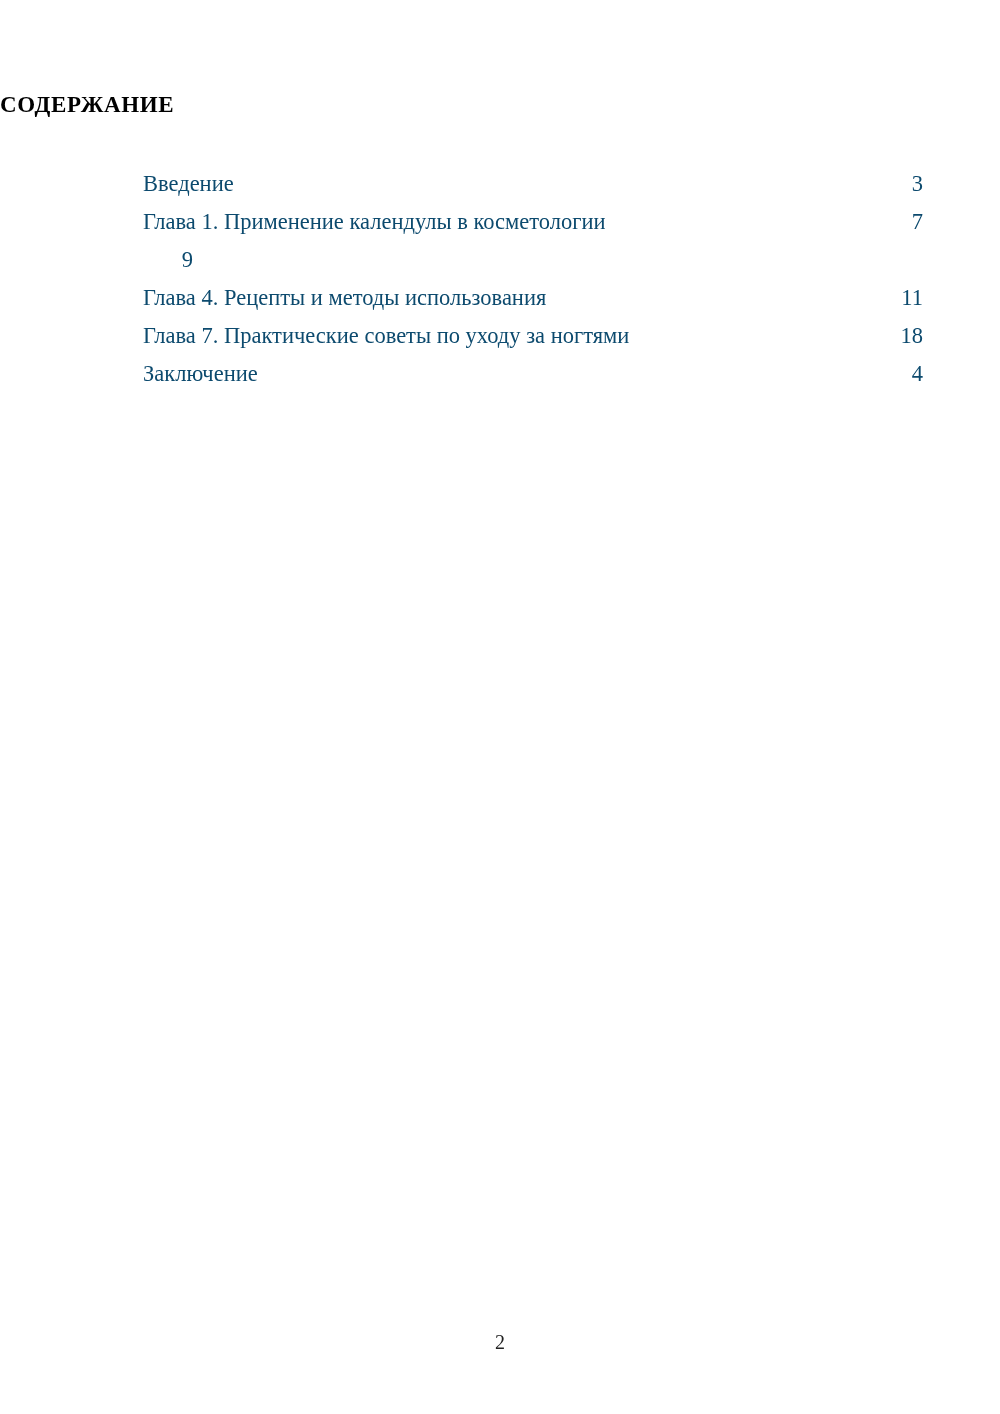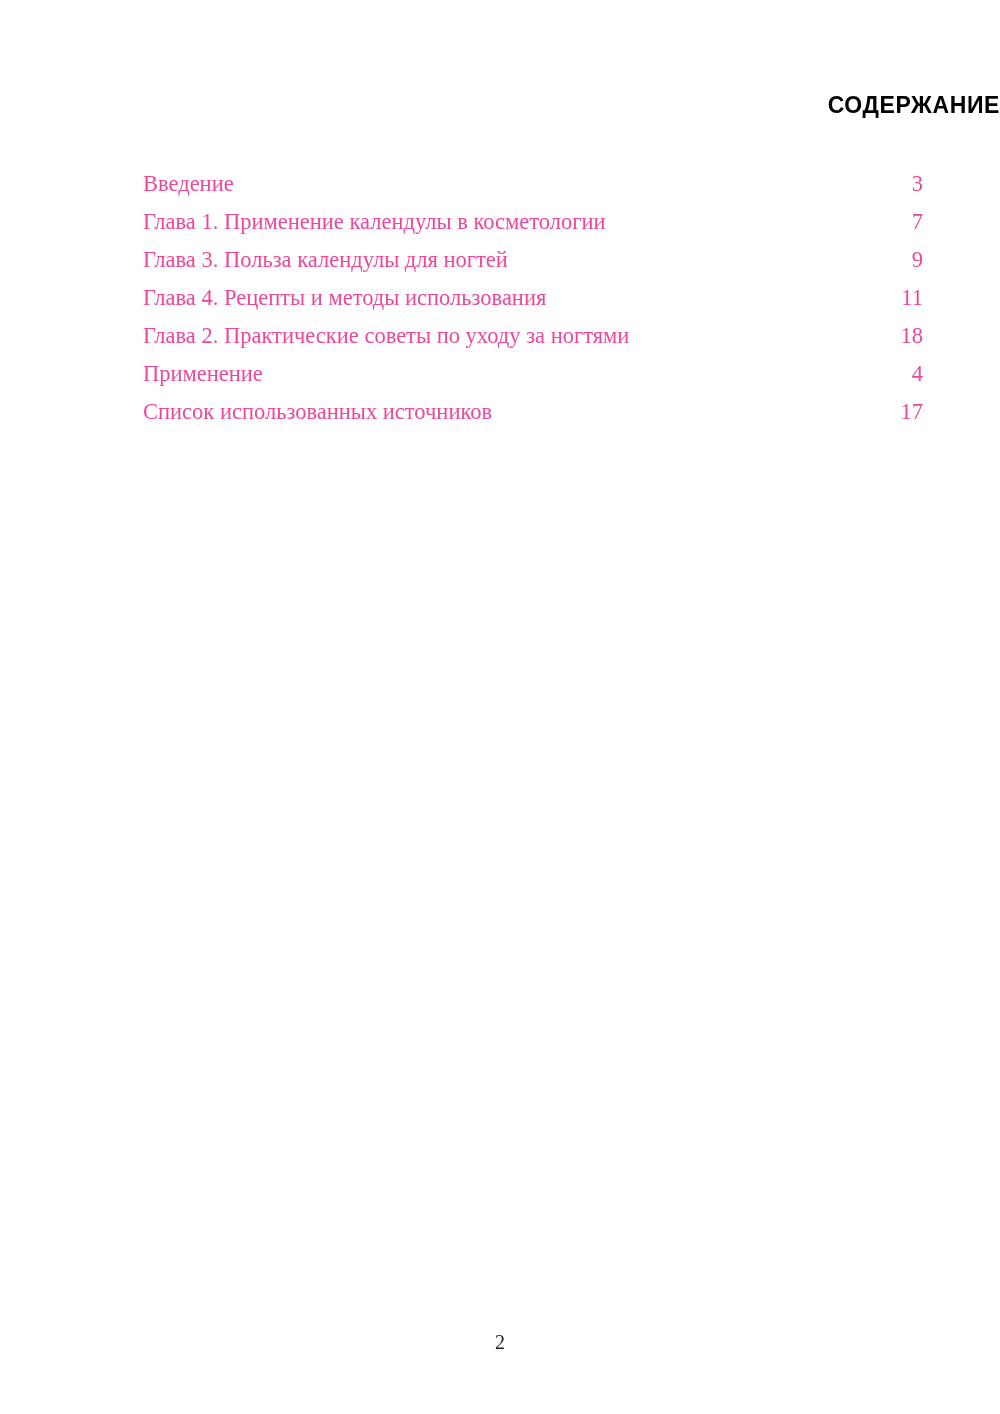--- a/index.html
+++ b/index.html
@@ -18,40 +18,40 @@
   .page {
     position: absolute;
     inset: 0;
     background: #ffffff;
   }
   .doc-title {
     position: absolute;
     top: 92px;
     left: 0;
     width: 1000px;
-    text-align: right;
-    font-family: Liberation Sans, sans-serif;
+    text-align: left;
+    font-family: Liberation Serif, serif;
     font-weight: bold;
     font-size: 23px;
     letter-spacing: 0.6px;
     color: #000;
   }
   .toc {
     position: absolute;
     top: 165px;
     left: 143px;
     width: 780px;
   }
   .toc-row {
     display: flex;
     align-items: baseline;
     justify-content: space-between;
     font-size: 22.5px;
     line-height: 38px;
-    color: #ec4899;
+    color: #0c4a6e;
     white-space: nowrap;
   }
   .toc-label {
     flex: 0 1 auto;
     overflow: hidden;
     text-overflow: ellipsis;
   }
   .toc-page {
     flex: 0 0 auto;
     text-align: right;
@@ -82,41 +82,36 @@
       <span class="toc-page">3</span>
     </div>
 
 
     <div class="toc-row">
       <span class="toc-label">Глава 1. Применение календулы в косметологии</span>
       <span class="toc-page">7</span>
     </div>
 
     <div class="toc-row">
-      <span class="toc-label">Глава 3. Польза календулы для ногтей</span>
       <span class="toc-page">9</span>
     </div>
 
     <div class="toc-row">
       <span class="toc-label">Глава 4. Рецепты и методы использования</span>
       <span class="toc-page">11</span>
     </div>
 
     <div class="toc-row">
-      <span class="toc-label">Глава 2. Практические советы по уходу за ногтями</span>
+      <span class="toc-label">Глава 7. Практические советы по уходу за ногтями</span>
       <span class="toc-page">18</span>
     </div>
 
     <div class="toc-row">
-      <span class="toc-label">Применение</span>
+      <span class="toc-label">Заключение</span>
       <span class="toc-page">4</span>
     </div>
 
-    <div class="toc-row">
-      <span class="toc-label">Список использованных источников</span>
-      <span class="toc-page">17</span>
-    </div>
 
   </div>
 
   <div class="page-number">2</div>
 
 </div>
 
 </body></html>

